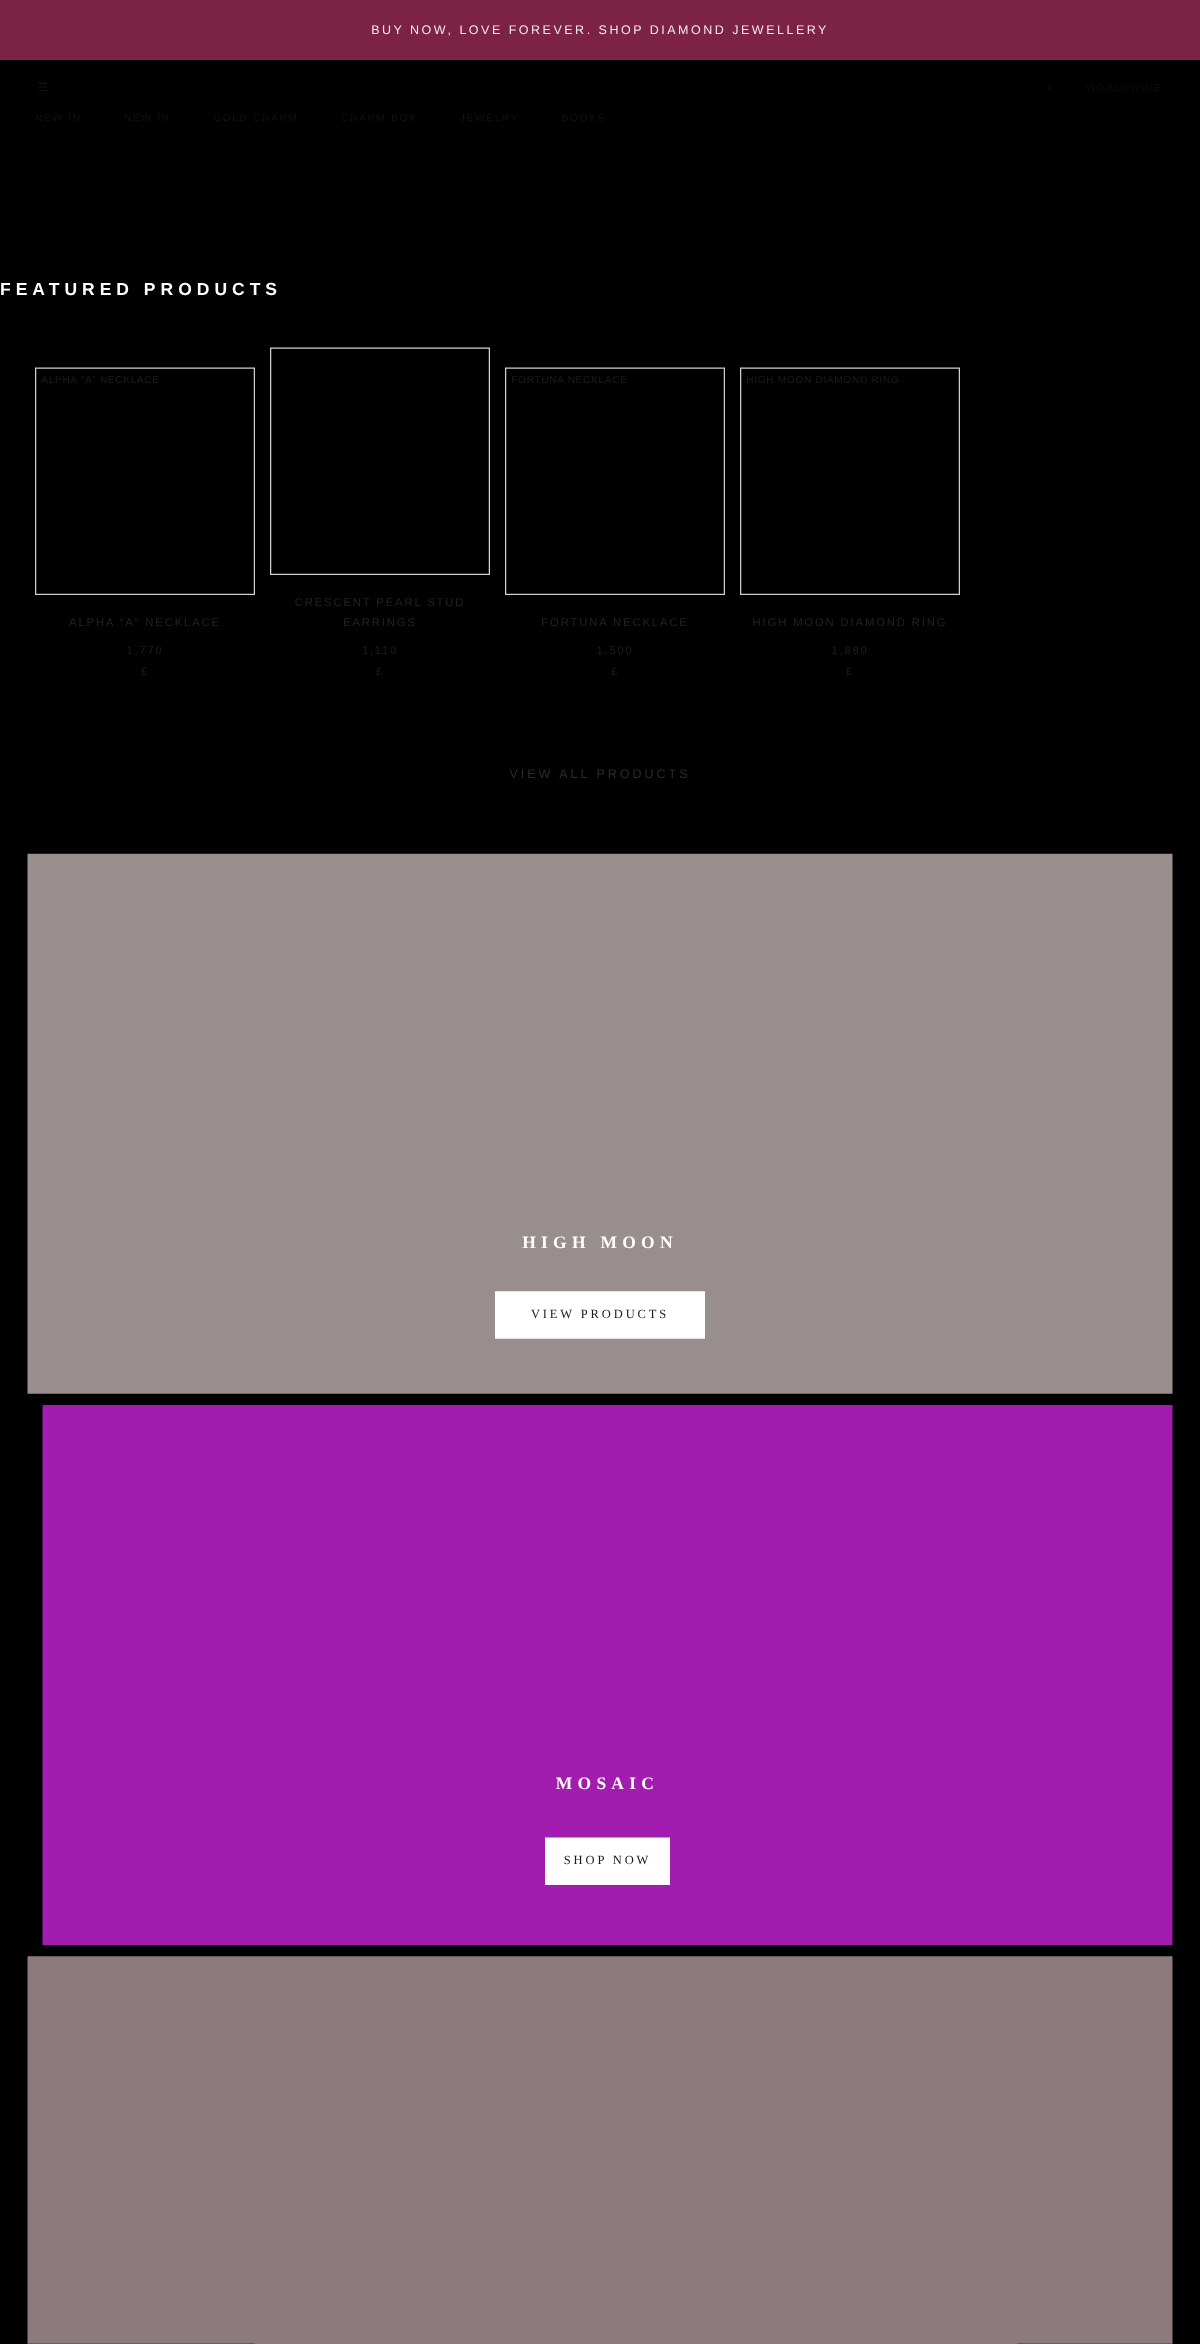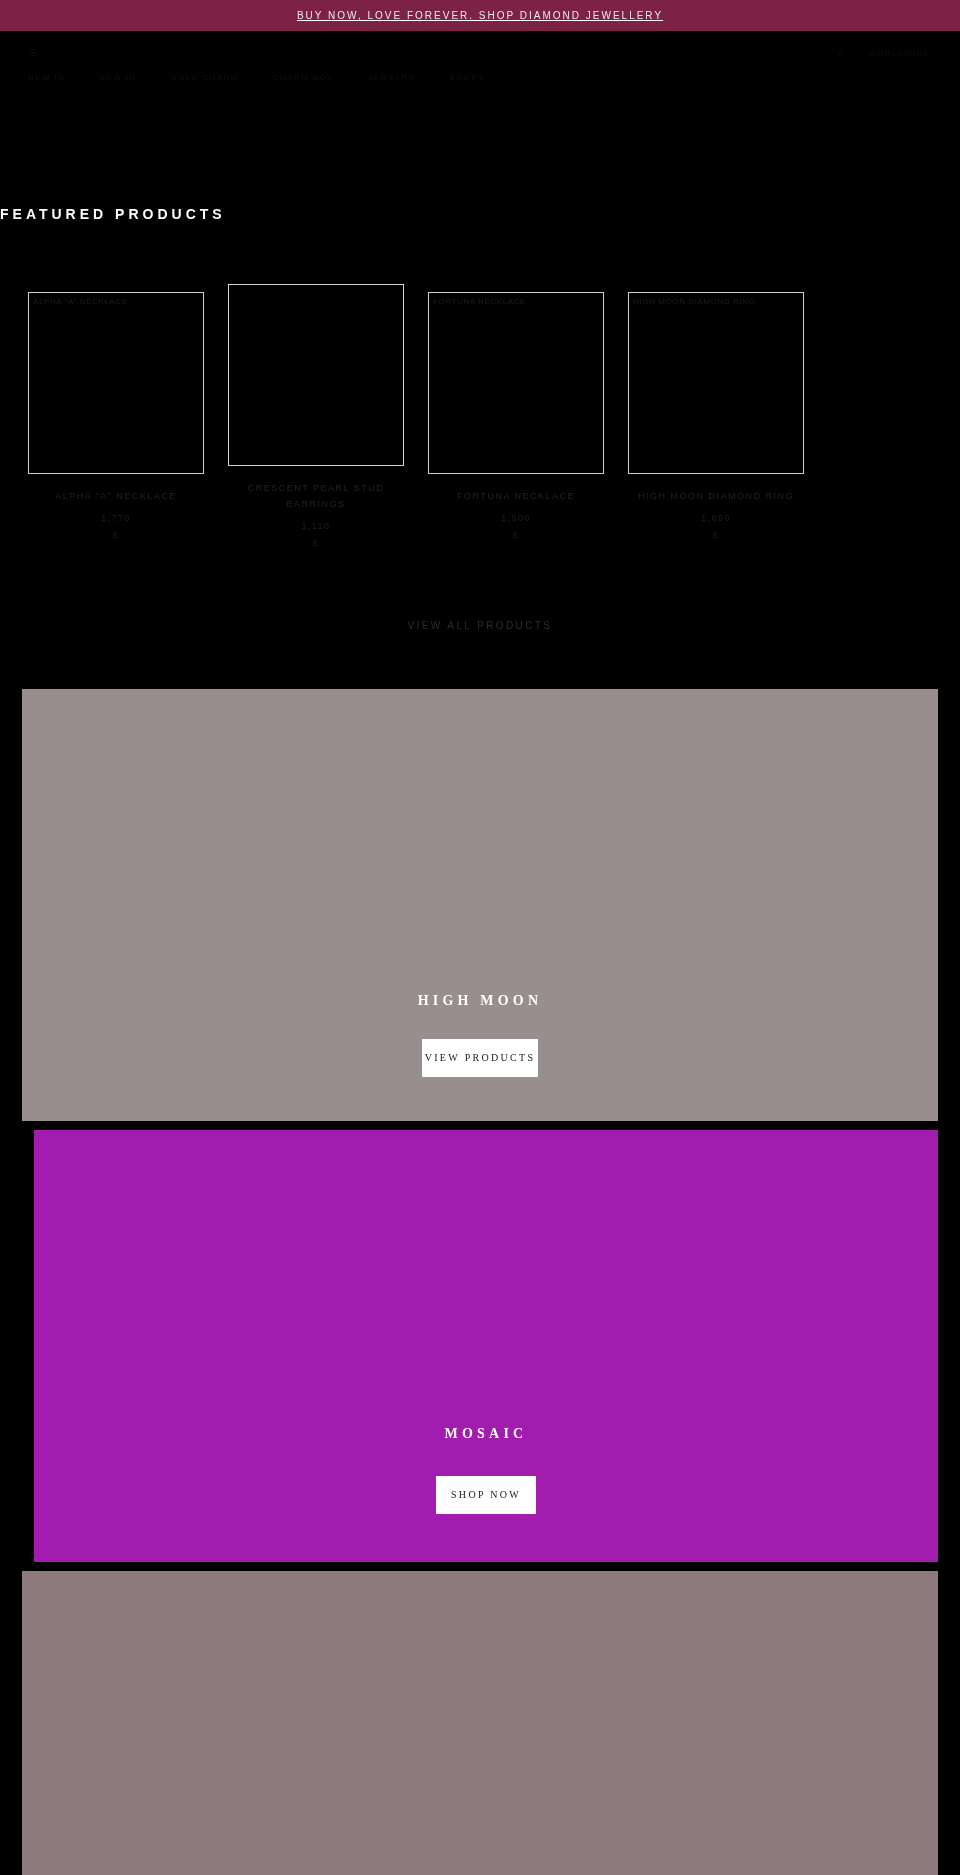--- a/index.html
+++ b/index.html
@@ -5,22 +5,22 @@
   * { margin:0; padding:0; box-sizing:border-box; }
   html,body { background:#000; }
   body {
     width:960px; height:1875px;
     font-family:"Liberation Sans", sans-serif;
     color:#fff; overflow:hidden; position:relative;
   }
 
   
   .announce {
-    height:31px; background:#7b2245;
-    display:flex; align-items:center; justify-content:center;text-decoration:underline;
+    height:48px; background:#7b2245;
+    display:flex; align-items:center; justify-content:center;
   }
   .announce-text {
     font-size:10px; letter-spacing:2.0px; color:#f2e8ec;
     font-weight:400; white-space:nowrap;
   }
 
   
   .header { background:#000; padding-top:12px; position:relative; height:115px; }
 
   .util-row {
@@ -55,22 +55,22 @@
   }
 
   
   .section-head {
     margin-top:60px;
     font-size:14px; letter-spacing:4px; color:#ffffff;
     text-transform:uppercase;
   }
 
   .products {
-    display:flex; gap:24px; padding:0 28px; margin-top:62px;
-    align-items:center;
+    display:flex; gap:12px; padding:0 28px; margin-top:39px;
+    align-items:flex-end;
   }
   .product { width:176px; }
   .card {
     height:182px; border:1px solid #cfcfcf; background:#000;
     position:relative; overflow:hidden;
   }
   .card-label {
     position:absolute; top:4px; left:4px;
     font-size:8px; letter-spacing:.6px; color:#1d1d1d;
     text-transform:uppercase; white-space:nowrap;
@@ -100,21 +100,21 @@
     align-items:center; justify-content:flex-end;font-family:Liberation Serif, serif;
   }
   .banner-title {
     font-size:14px; letter-spacing:4.2px; color:#ffffff;
     text-transform:uppercase;
   }
   .banner-btn {
     background:#ffffff; color:#1a1a1a;
     font-size:10px; letter-spacing:2.3px; text-transform:uppercase;
     text-align:center; line-height:1.45;
-    padding:12px 0; width:116px;
+    padding:12px 0; width:168px;
   }
   .b1 { background:#998e8e; height:432px; padding-bottom:44px; margin-top:56px; }
   .b1 .banner-btn { margin-top:30px; }
   .b2 { background:#a21caf; height:432px; padding-bottom:48px; margin-top:9px;margin-left:34px; }
   .b2 .banner-btn { margin-top:34px; width:100px; }
   .b3 { background:#8c7a7c; height:320px; margin-top:9px; }
 </style>
 </head>
 <body>
 

